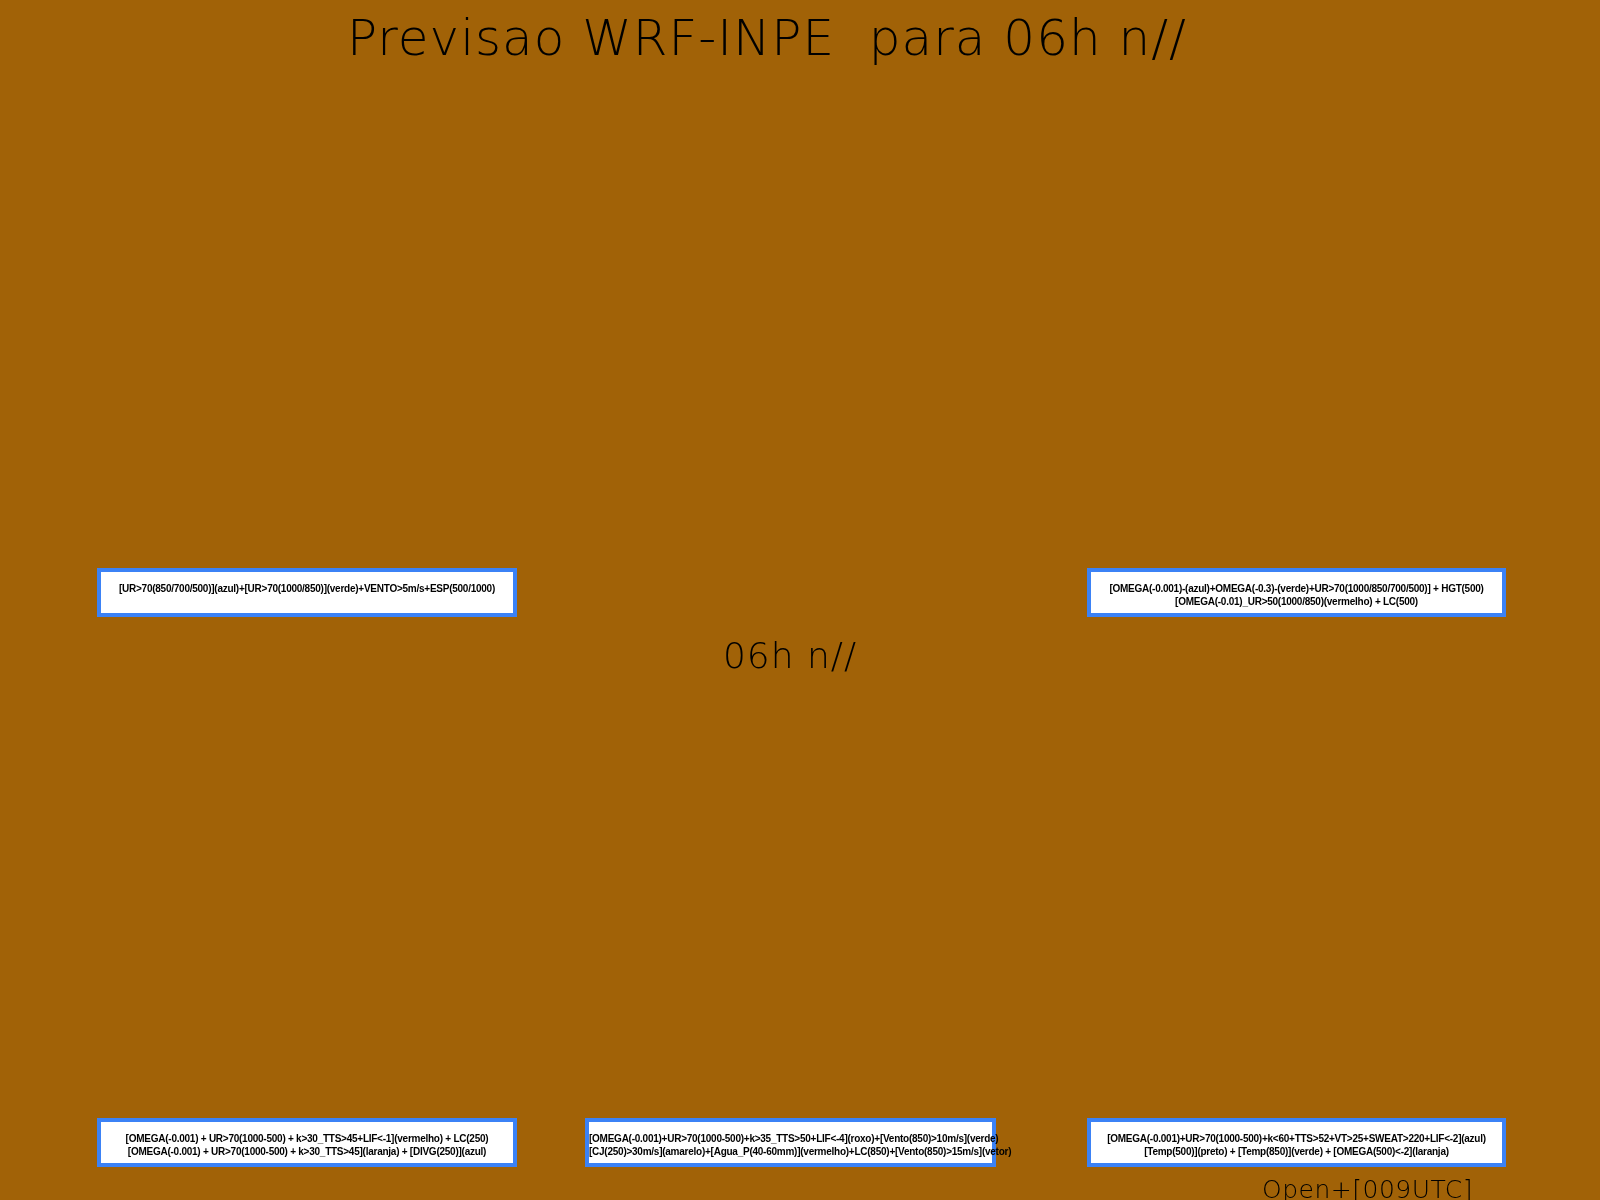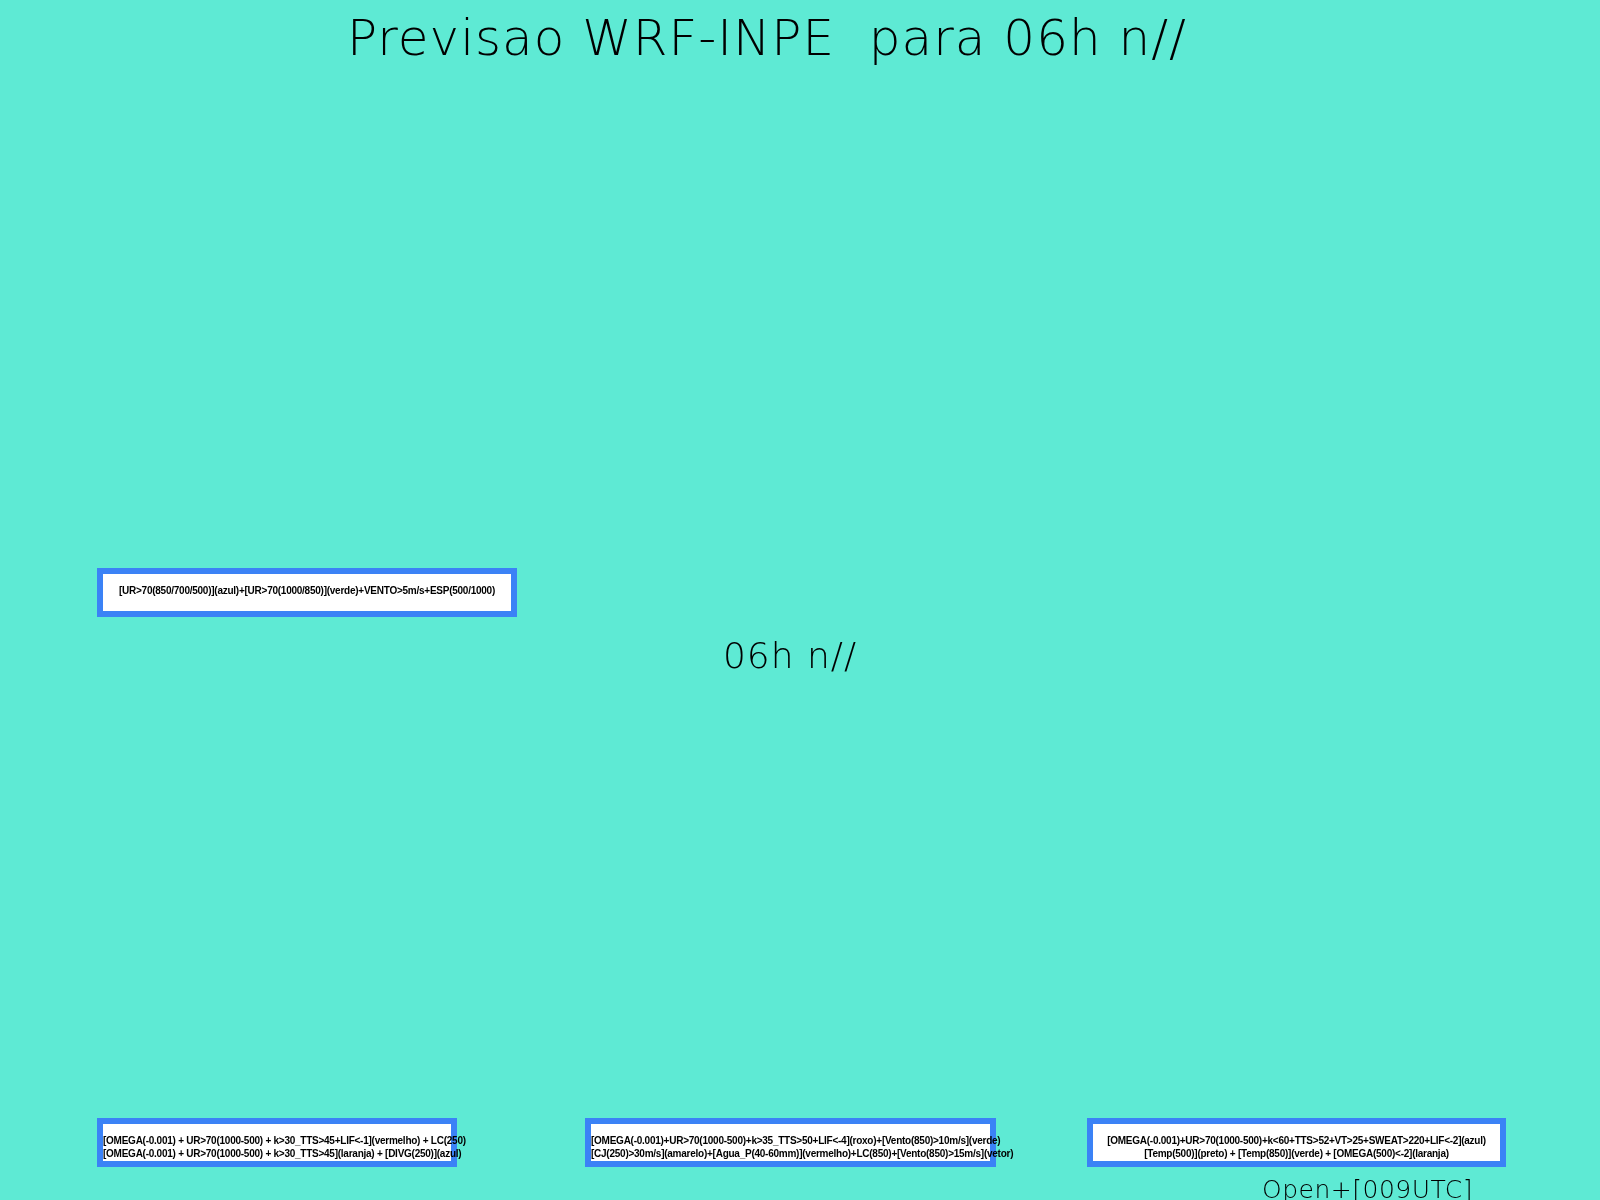--- a/index.html
+++ b/index.html
@@ -1,20 +1,20 @@
 <!DOCTYPE html>
 <html><head>
 <meta charset="utf-8">
 <style>
   html, body { margin: 0; padding: 0; background: #ffffff; }
   .canvas {
     position: relative;
     width: 1600px;
     height: 1200px;
-    background: #5eead4;
+    background: #a16207;
     overflow: hidden;
     color: #000000;
     font-family: "Liberation Sans", sans-serif;
   }
   .plotter-text {
     font-family: "DejaVu Sans", "Liberation Sans", sans-serif;
     font-weight: 200;
     color: #000;
     white-space: pre;
   }
@@ -43,29 +43,29 @@
     top: 1176px;
     left: 1262px;
     font-size: 25px;
     letter-spacing: 0.5px;
     line-height: 28px;
   }
   .panel {
     position: absolute;
     box-sizing: border-box;
     height: 49px;
-    border: 6px solid #3b82f6;
+    border: 4px solid #3b82f6;
     background: #ffffff;
     text-align: center;
     padding-top: 10px;
   }
   .p1 { left: 97px;  top: 568px;  width: 420px; }
   .p2 { left: 592px; top: 568px;  width: 418px; }
   .p3 { left: 1087px;top: 568px;  width: 419px; }
-  .p4 { left: 97px;  top: 1118px; width: 360px; }
+  .p4 { left: 97px;  top: 1118px; width: 420px; }
   .p5 { left: 585px; top: 1118px; width: 411px; }
   .p6 { left: 1087px;top: 1118px; width: 419px; }
   .pline {
     font-family: "Liberation Sans", sans-serif;
     font-weight: bold;
     font-size: 10px;
     line-height: 13px;
     letter-spacing: -0.25px;
     white-space: nowrap;
     color: #000;
@@ -76,20 +76,24 @@
 
 <div class="canvas">
 
   <div class="plotter-text page-title">Previsao WRF-INPE  para 06h n//</div>
 
   <div class="panel p1">
     <div class="pline">[UR&gt;70(850/700/500)](azul)+[UR&gt;70(1000/850)](verde)+VENTO&gt;5m/s+ESP(500/1000)</div>
   </div>
 
 
+  <div class="panel p3">
+    <div class="pline">[OMEGA(-0.001)-(azul)+OMEGA(-0.3)-(verde)+UR&gt;70(1000/850/700/500)] + HGT(500)</div>
+    <div class="pline">[OMEGA(-0.01)_UR&gt;50(1000/850)(vermelho) + LC(500)</div>
+  </div>
 
   <div class="plotter-text section-label">06h n//</div>
 
   <div class="panel p4">
     <div class="pline">[OMEGA(-0.001) + UR&gt;70(1000-500) + k&gt;30_TTS&gt;45+LIF&lt;-1](vermelho) + LC(250)</div>
     <div class="pline">[OMEGA(-0.001) + UR&gt;70(1000-500) + k&gt;30_TTS&gt;45](laranja) + [DIVG(250)](azul)</div>
   </div>
 
   <div class="panel p5">
     <div class="pline">[OMEGA(-0.001)+UR&gt;70(1000-500)+k&gt;35_TTS&gt;50+LIF&lt;-4](roxo)+[Vento(850)&gt;10m/s](verde)</div>

